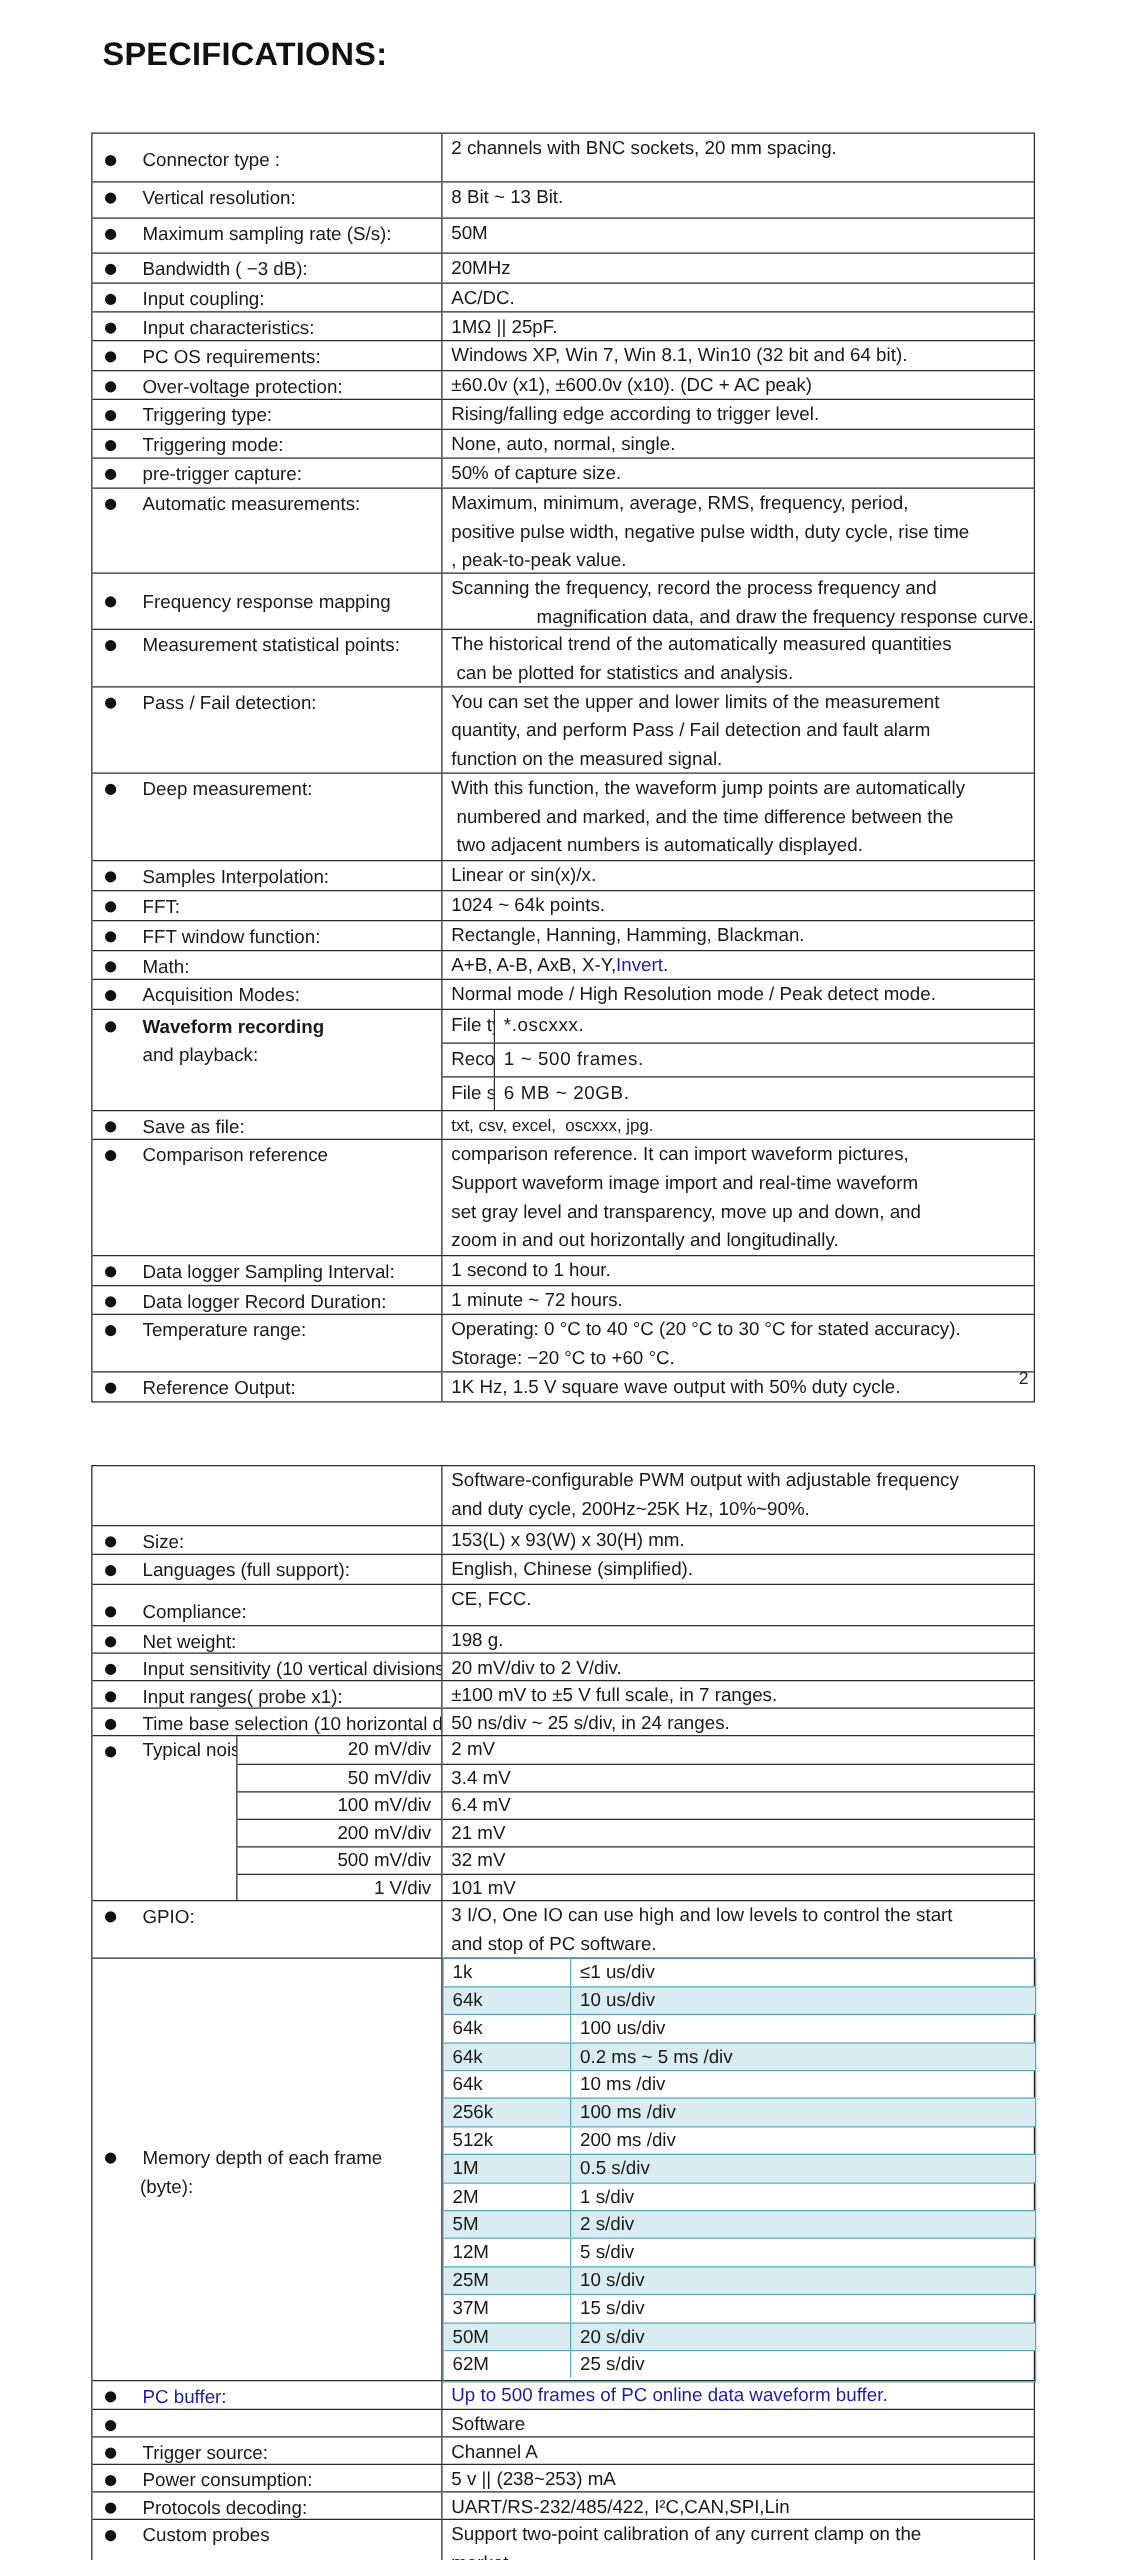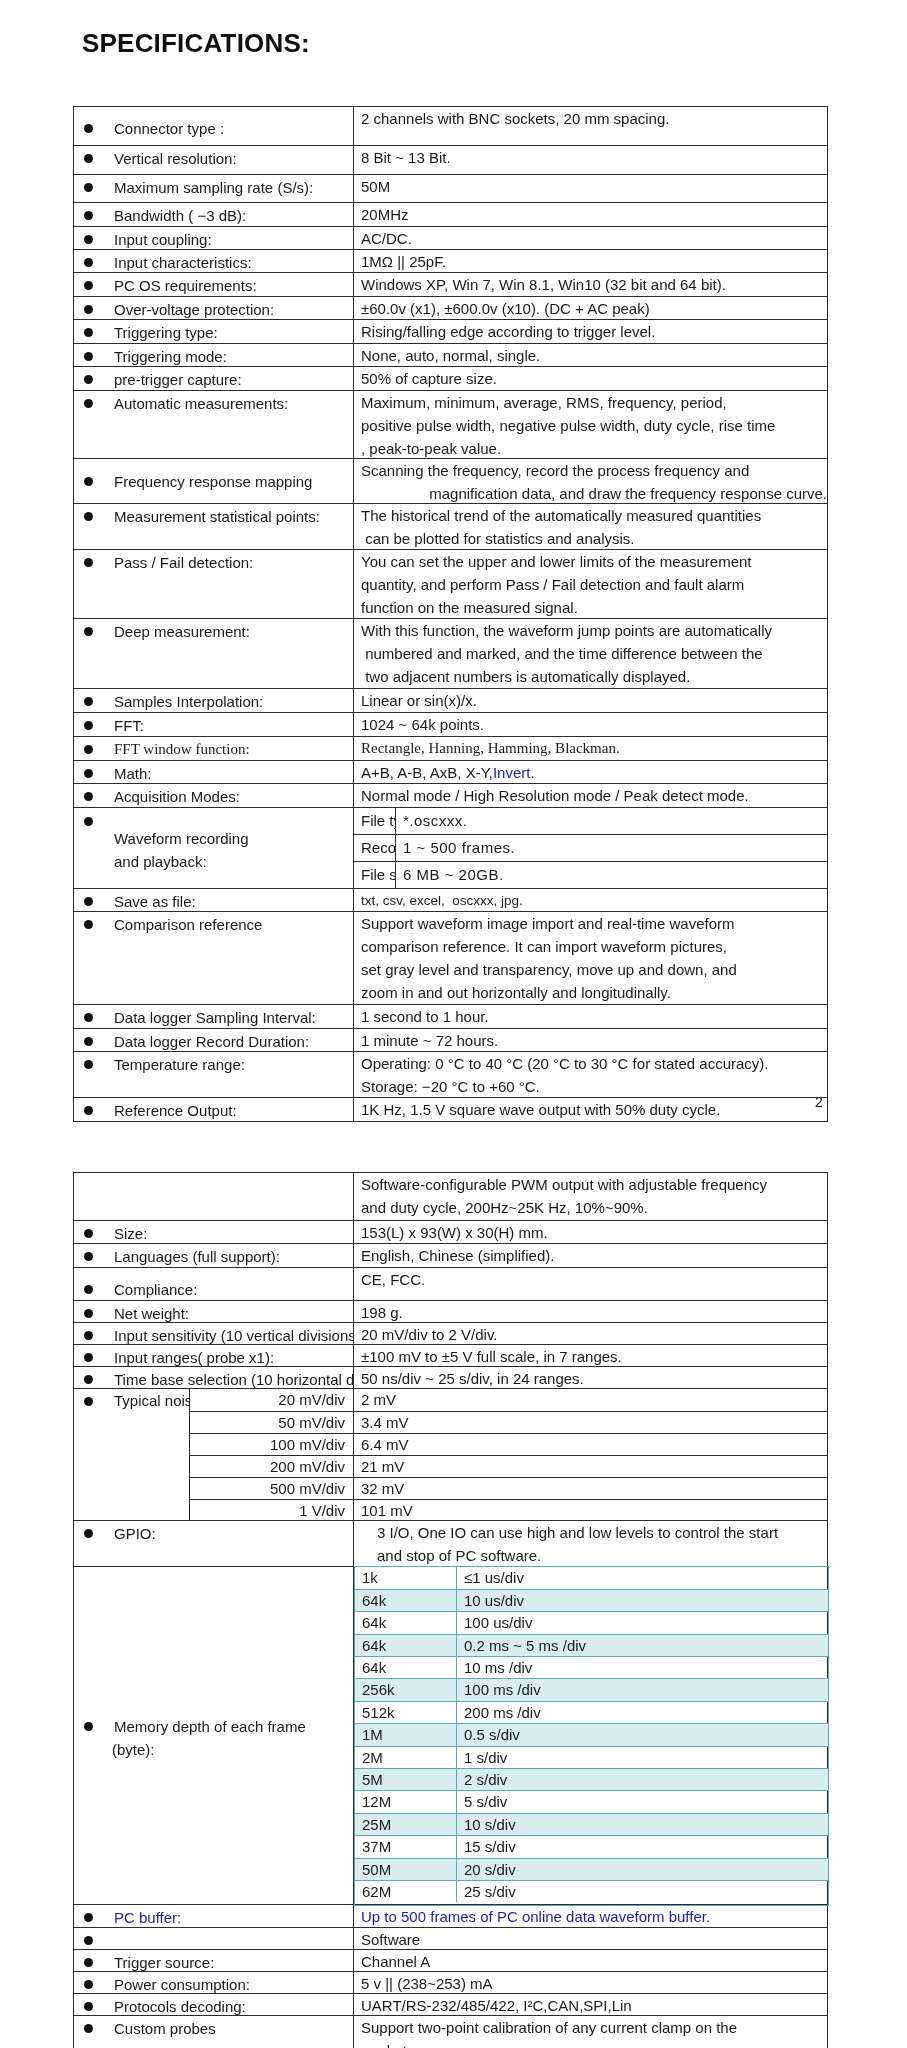--- a/index.html
+++ b/index.html
@@ -231,21 +231,21 @@
     </div>
     <div class="row" style="height: 24px;">
       <div class="lab">
         <span class="bullet" style="top: 8px;"></span>
         <span class="lt" style="margin-top: 1px;">FFT:</span>
       </div>
       <div class="val">
         <span class="vl" style="white-space: pre;">1024 ~ 64k points.</span>
       </div>
     </div>
-    <div class="row" style="height: 24px; font-family: Liberation Serif, serif;">
+    <div class="row" style="height: 24px;">
       <div class="lab">
         <span class="bullet" style="top: 8px;"></span>
         <span class="lt" style="margin-top: 1px;">FFT window function:</span>
       </div>
       <div class="val">
         <span class="vl" style="white-space: pre;">Rectangle, Hanning, Hamming, Blackman.</span>
       </div>
     </div>
     <div class="row" style="height: 23px;">
       <div class="lab">
@@ -261,21 +261,21 @@
         <span class="bullet" style="top: 8px;"></span>
         <span class="lt" style="margin-top: 1px;">Acquisition Modes:</span>
       </div>
       <div class="val">
         <span class="vl" style="white-space: pre;">Normal mode / High Resolution mode / Peak detect mode.</span>
       </div>
     </div>
     <div class="row" style="height: 81px;">
       <div class="lab">
         <span class="bullet" style="top: 9px;"></span>
-        <span class="lt" style="margin-top: 19px;">Waveform recording</span>
+        <span class="lt" style="margin-top: 2px; font-weight: bold;">Waveform recording</span>
         <span class="lt">and playback:</span>
       </div>
       <div class="sub">
         <div class="srow">
           <span class="sk">File type</span>
           <span class="sv">*.oscxxx.</span>
         </div>
         <div class="srow">
           <span class="sk">Record</span>
           <span class="sv">1 ~ 500 frames.</span>
@@ -294,22 +294,22 @@
       <div class="val" style="font-size: 13.5px;">
         <span class="vl" style="white-space: pre;">txt, csv, excel,  oscxxx, jpg.</span>
       </div>
     </div>
     <div class="row" style="height: 93px;">
       <div class="lab">
         <span class="bullet" style="top: 8px;"></span>
         <span class="lt" style="margin-top: 1px;">Comparison reference</span>
       </div>
       <div class="val">
+        <span class="vl" style="white-space: pre;">comparison reference. It can import waveform pictures,</span>
         <span class="vl" style="white-space: pre;">Support waveform image import and real-time waveform</span>
-        <span class="vl" style="white-space: pre;">comparison reference. It can import waveform pictures,</span>
         <span class="vl" style="white-space: pre;">set gray level and transparency, move up and down, and</span>
         <span class="vl" style="white-space: pre;">zoom in and out horizontally and longitudinally.</span>
       </div>
     </div>
     <div class="row" style="height: 24px;">
       <div class="lab">
         <span class="bullet" style="top: 8px;"></span>
         <span class="lt" style="margin-top: 1px;">Data logger Sampling Interval:</span>
       </div>
       <div class="val">
@@ -435,21 +435,21 @@
       </div>
       <div class="noise-val">
         <div class="nrow">2 mV</div>
         <div class="nrow">3.4 mV</div>
         <div class="nrow">6.4 mV</div>
         <div class="nrow">21 mV</div>
         <div class="nrow">32 mV</div>
         <div class="nrow">101 mV</div>
       </div>
     </div>
-    <div class="row" style="height: 46px; gap: 16px;">
+    <div class="row" style="height: 46px;">
       <div class="lab">
         <span class="bullet" style="top: 8px;"></span>
         <span class="lt" style="margin-top: 1px;">GPIO:</span>
       </div>
       <div class="val">
         <span class="vl" style="white-space: pre;">3 I/O, One IO can use high and low levels to control the start</span>
         <span class="vl" style="white-space: pre;">and stop of PC software.</span>
       </div>
     </div>
     <div class="row" style="height: 338px;">

